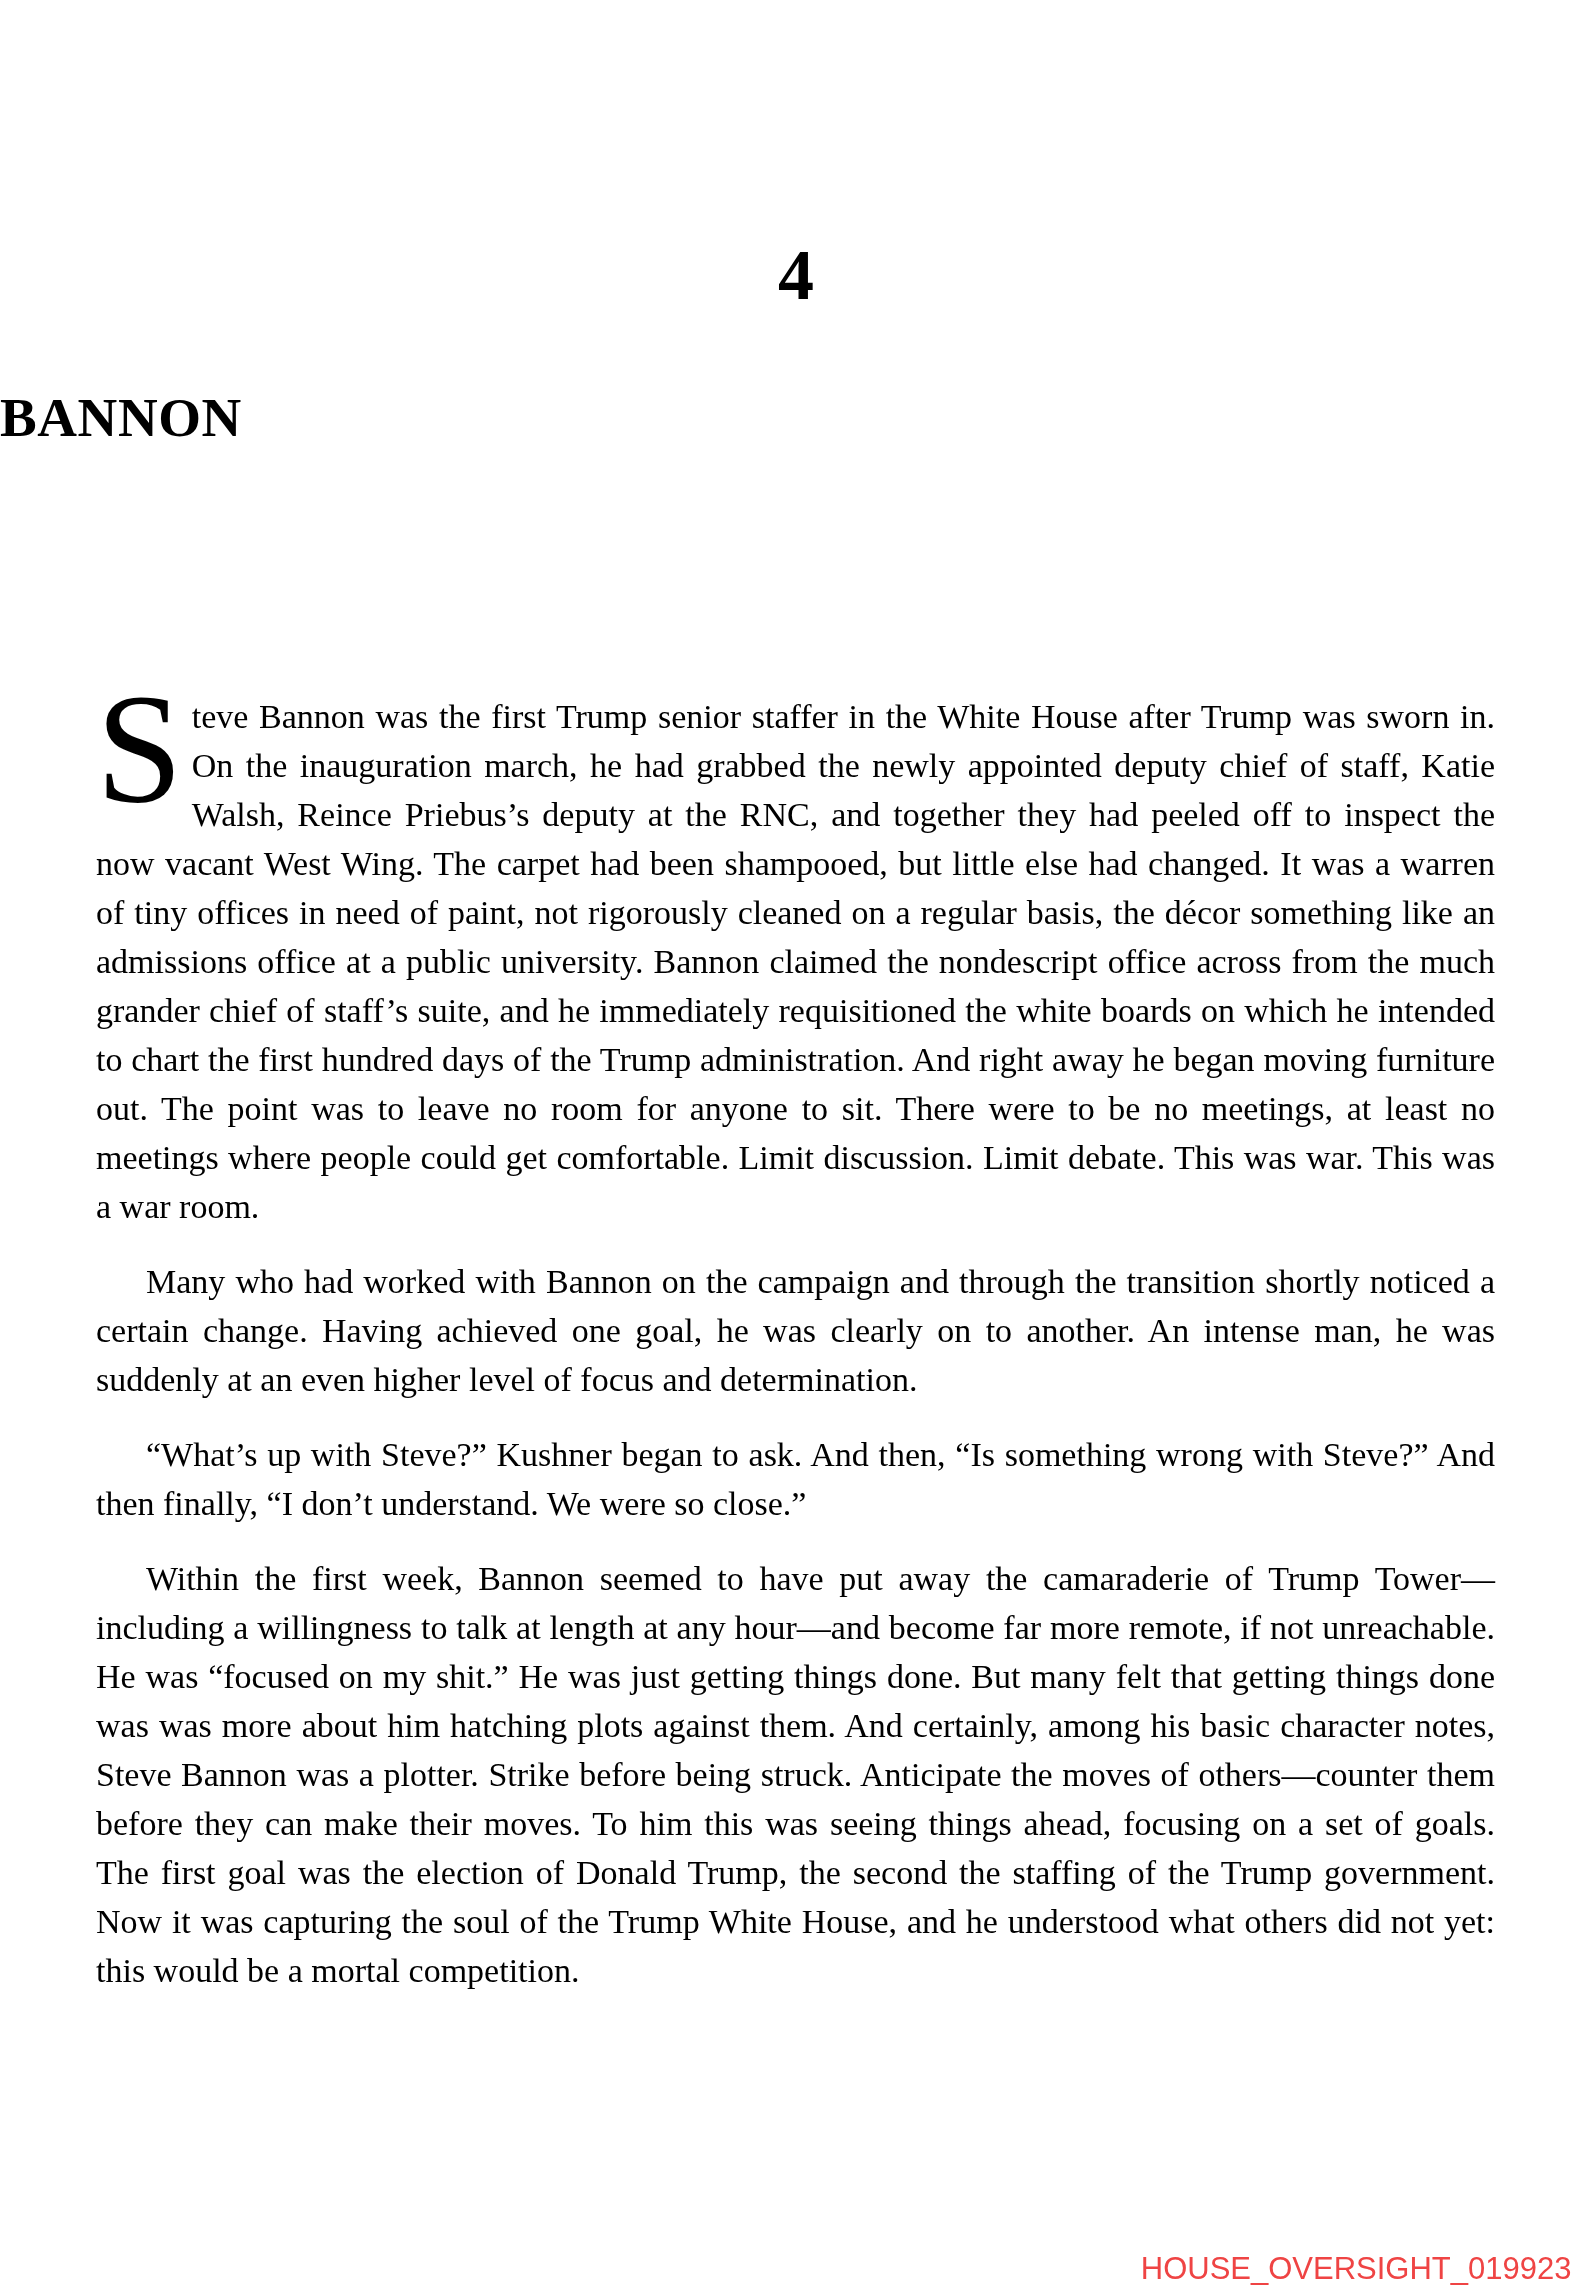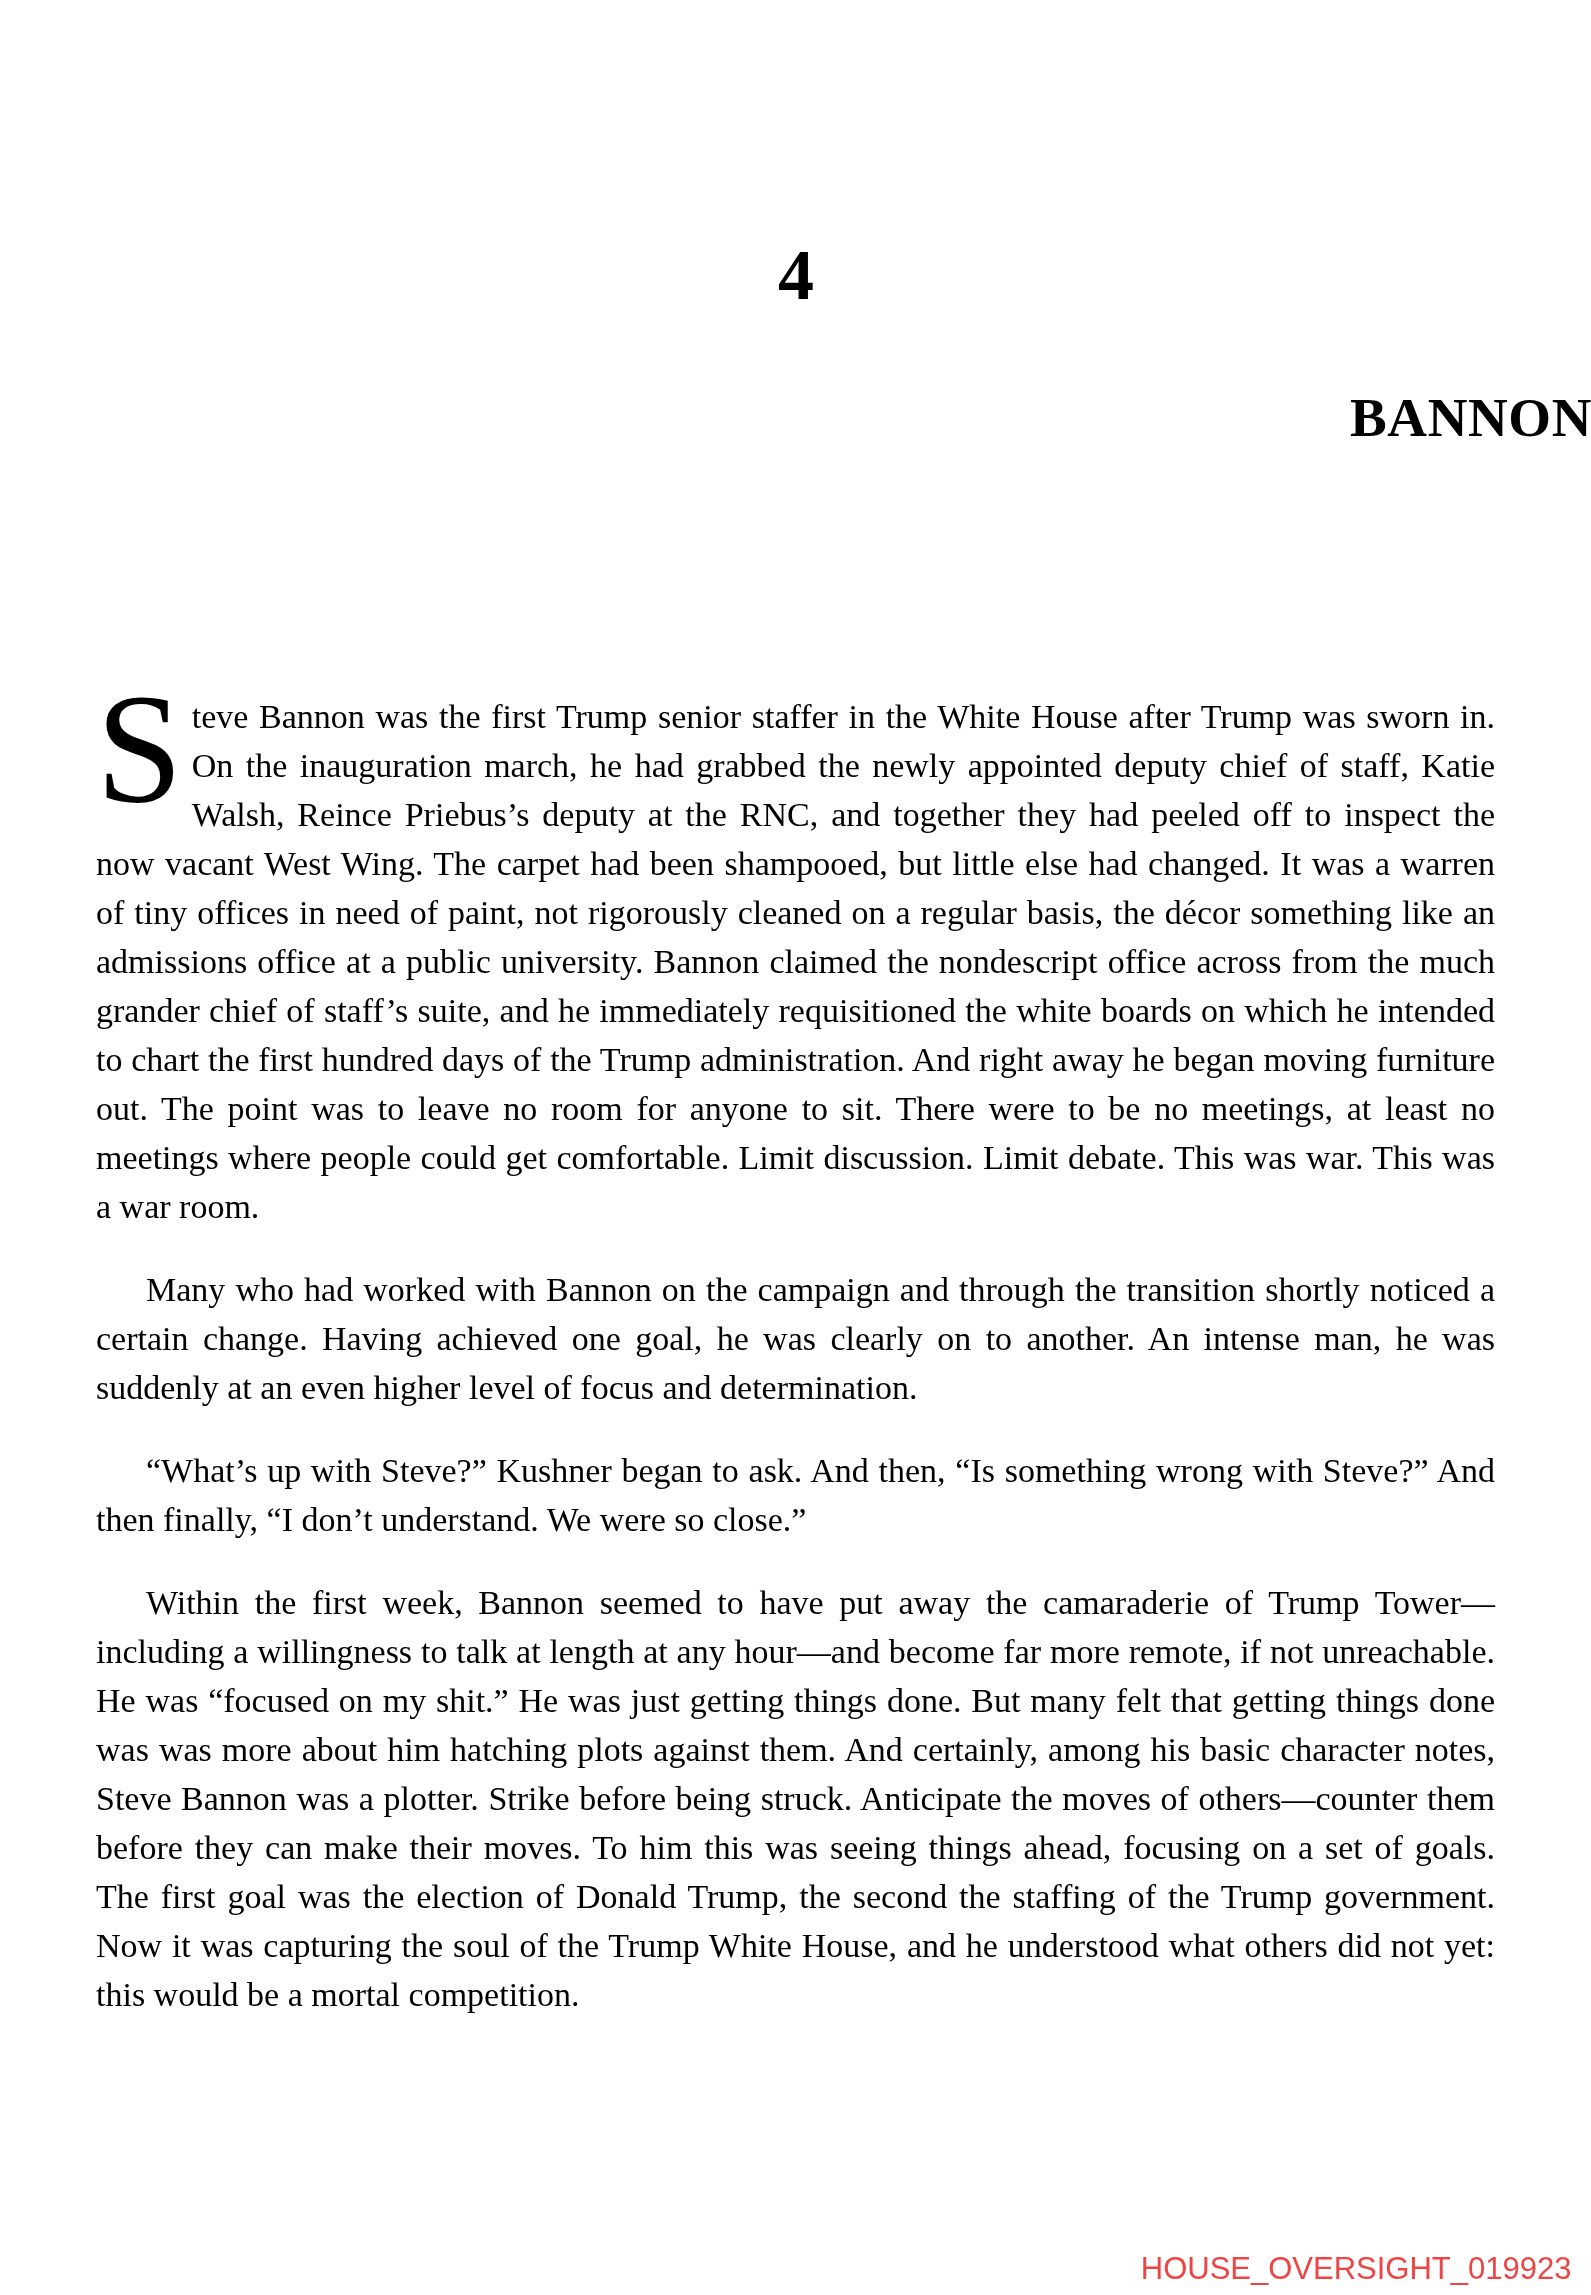--- a/index.html
+++ b/index.html
@@ -26,21 +26,21 @@
     font-weight: bold;
     font-size: 72px;
     line-height: 72px;
     margin: 0;
   }
   .chapter-title {
     position: absolute;
     top: 388px;
     left: 0;
     width: 100%;
-    text-align: right;
+    text-align: left;
     font-family: "Liberation Serif", "DejaVu Serif", serif;
     font-weight: bold;
     font-size: 55px;
     line-height: 59px;
     letter-spacing: 0.6px;
     margin: 0;
   }
   .body-text {
     position: absolute;
     top: 692px;
@@ -49,21 +49,21 @@
     font-family: "Liberation Serif", "DejaVu Serif", serif;
     font-size: 34px;
     line-height: 49px;
     text-align: justify;
   }
   .body-text p {
     margin: 0;
     padding: 0;
   }
   .body-text p + p {
-    margin-top: 34px;
+    margin-top: 26px;
     text-indent: 50px;
   }
   .dropcap {
     float: left;
     font-size: 156px;
     line-height: 103px;
     height: 101px;
     margin: 5.1px 9px 0 0;
     font-weight: normal;
   }

